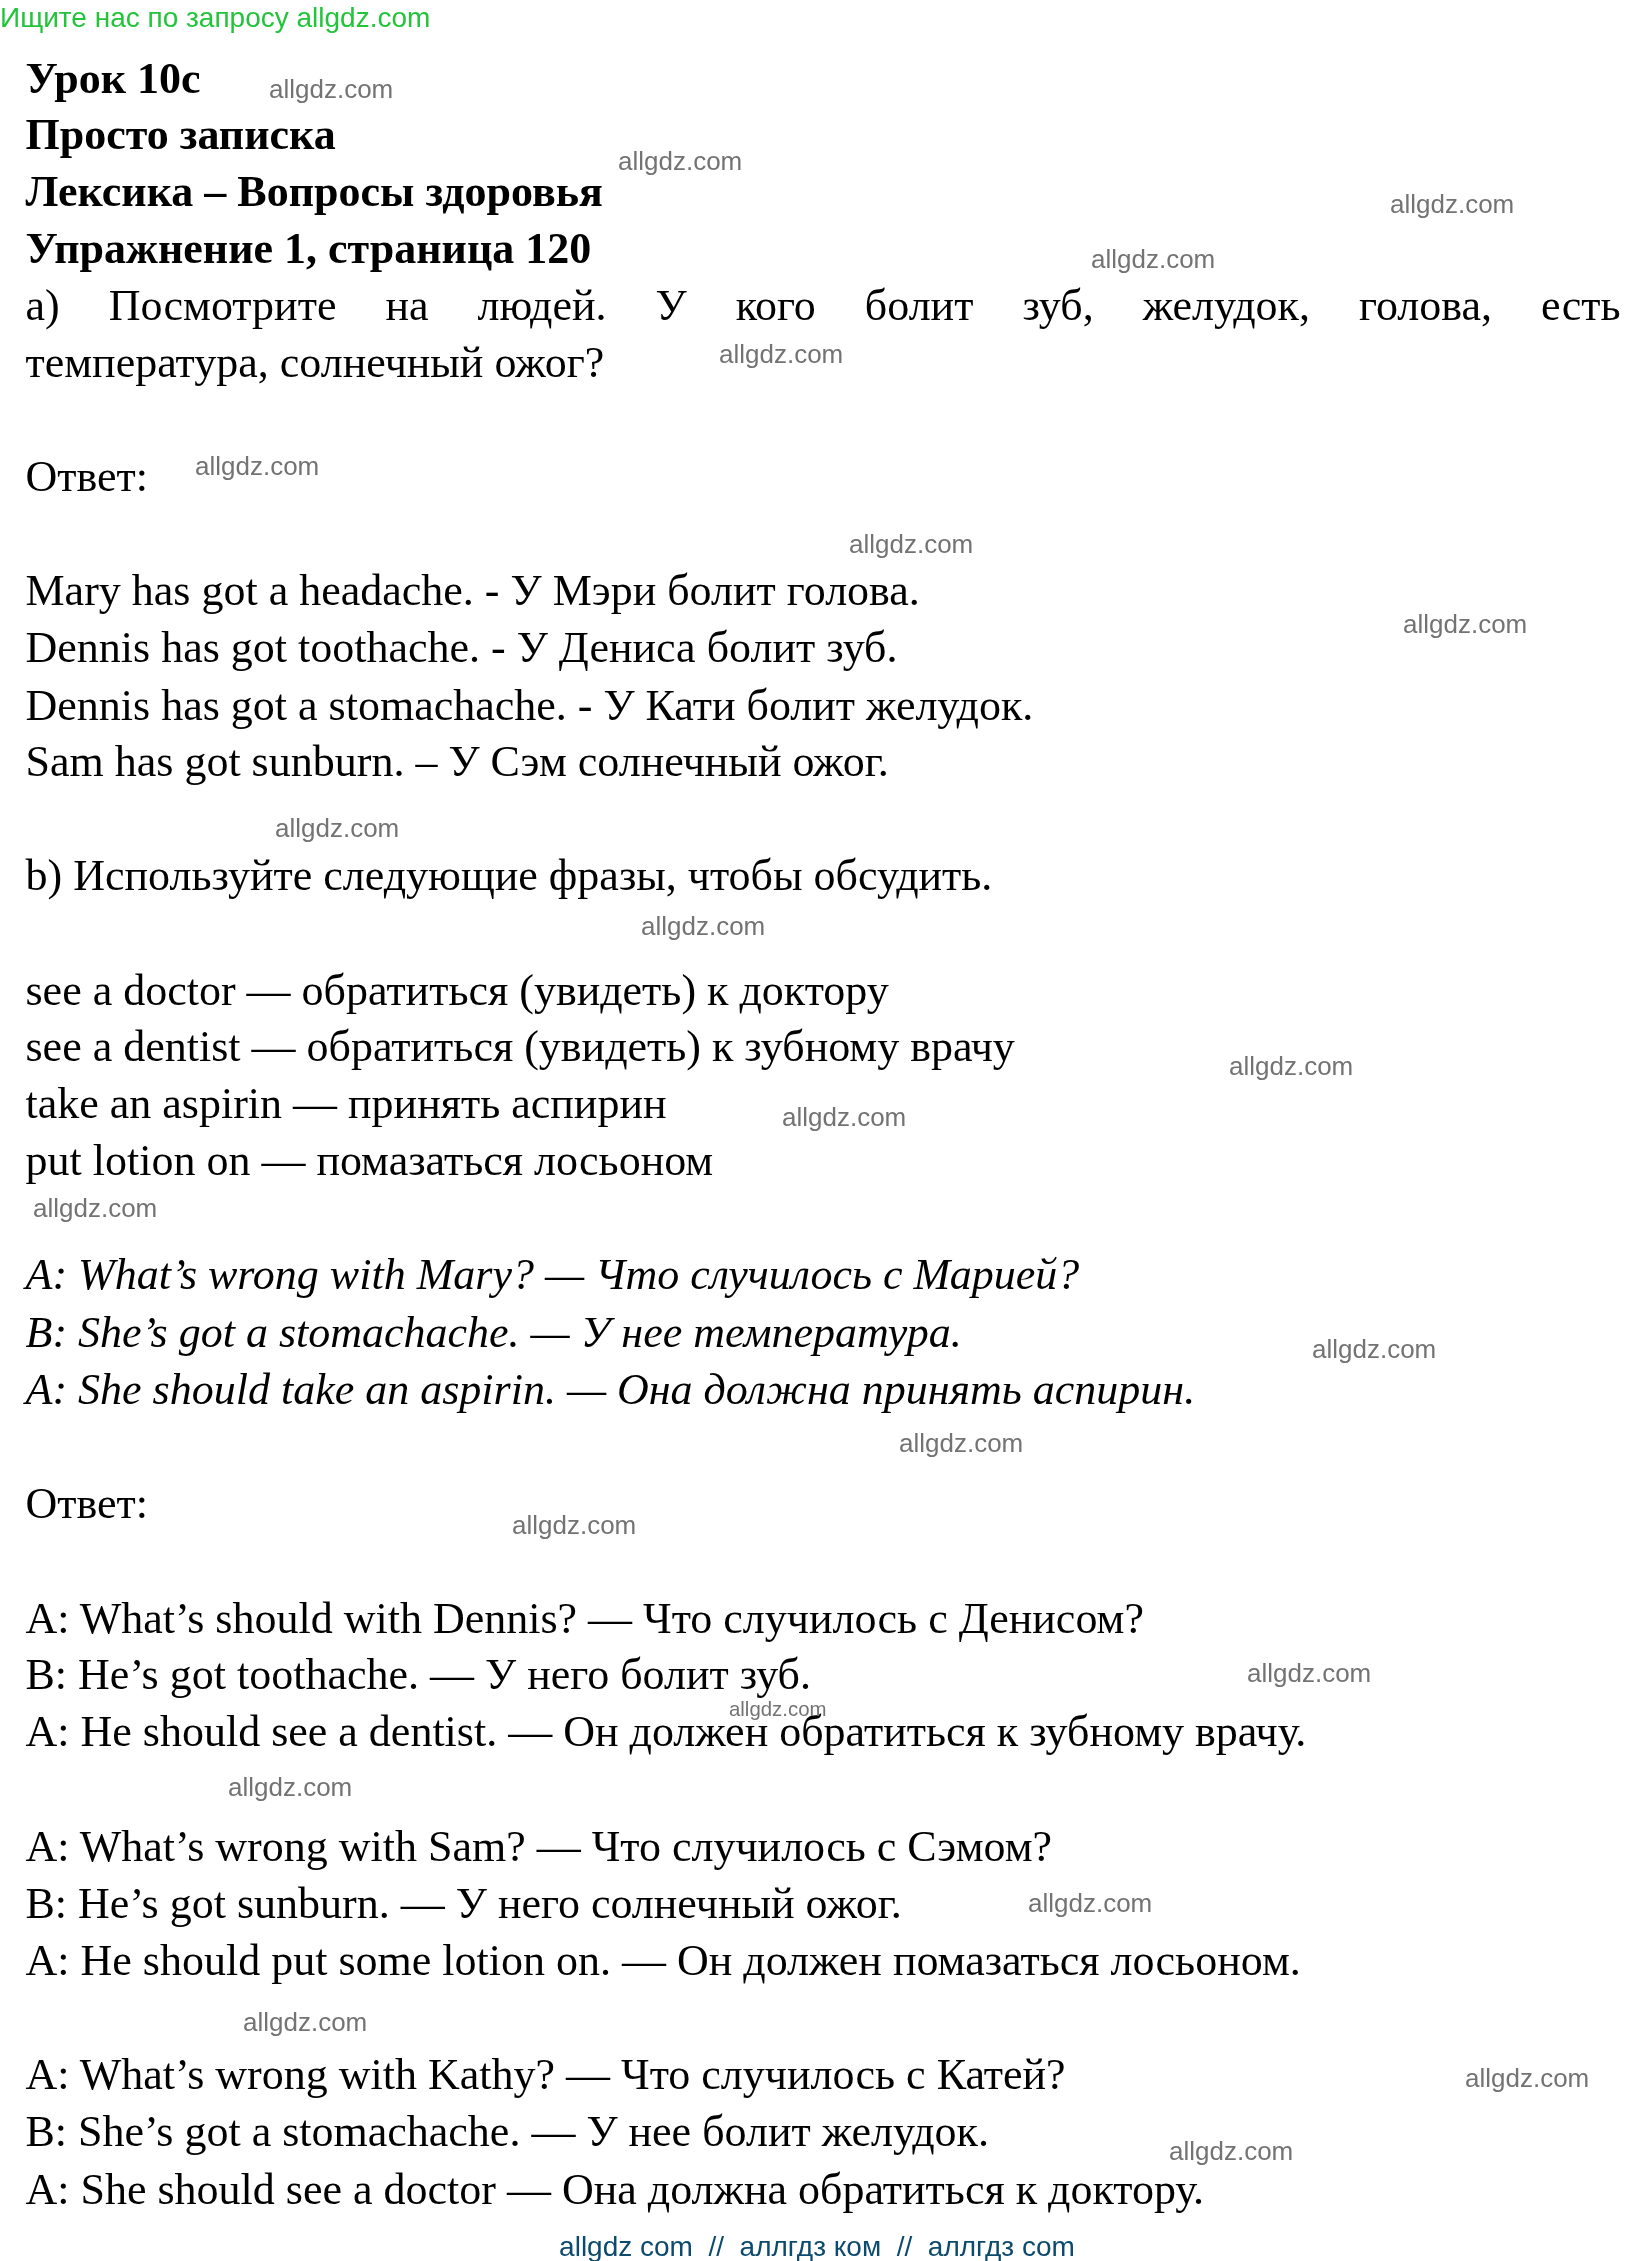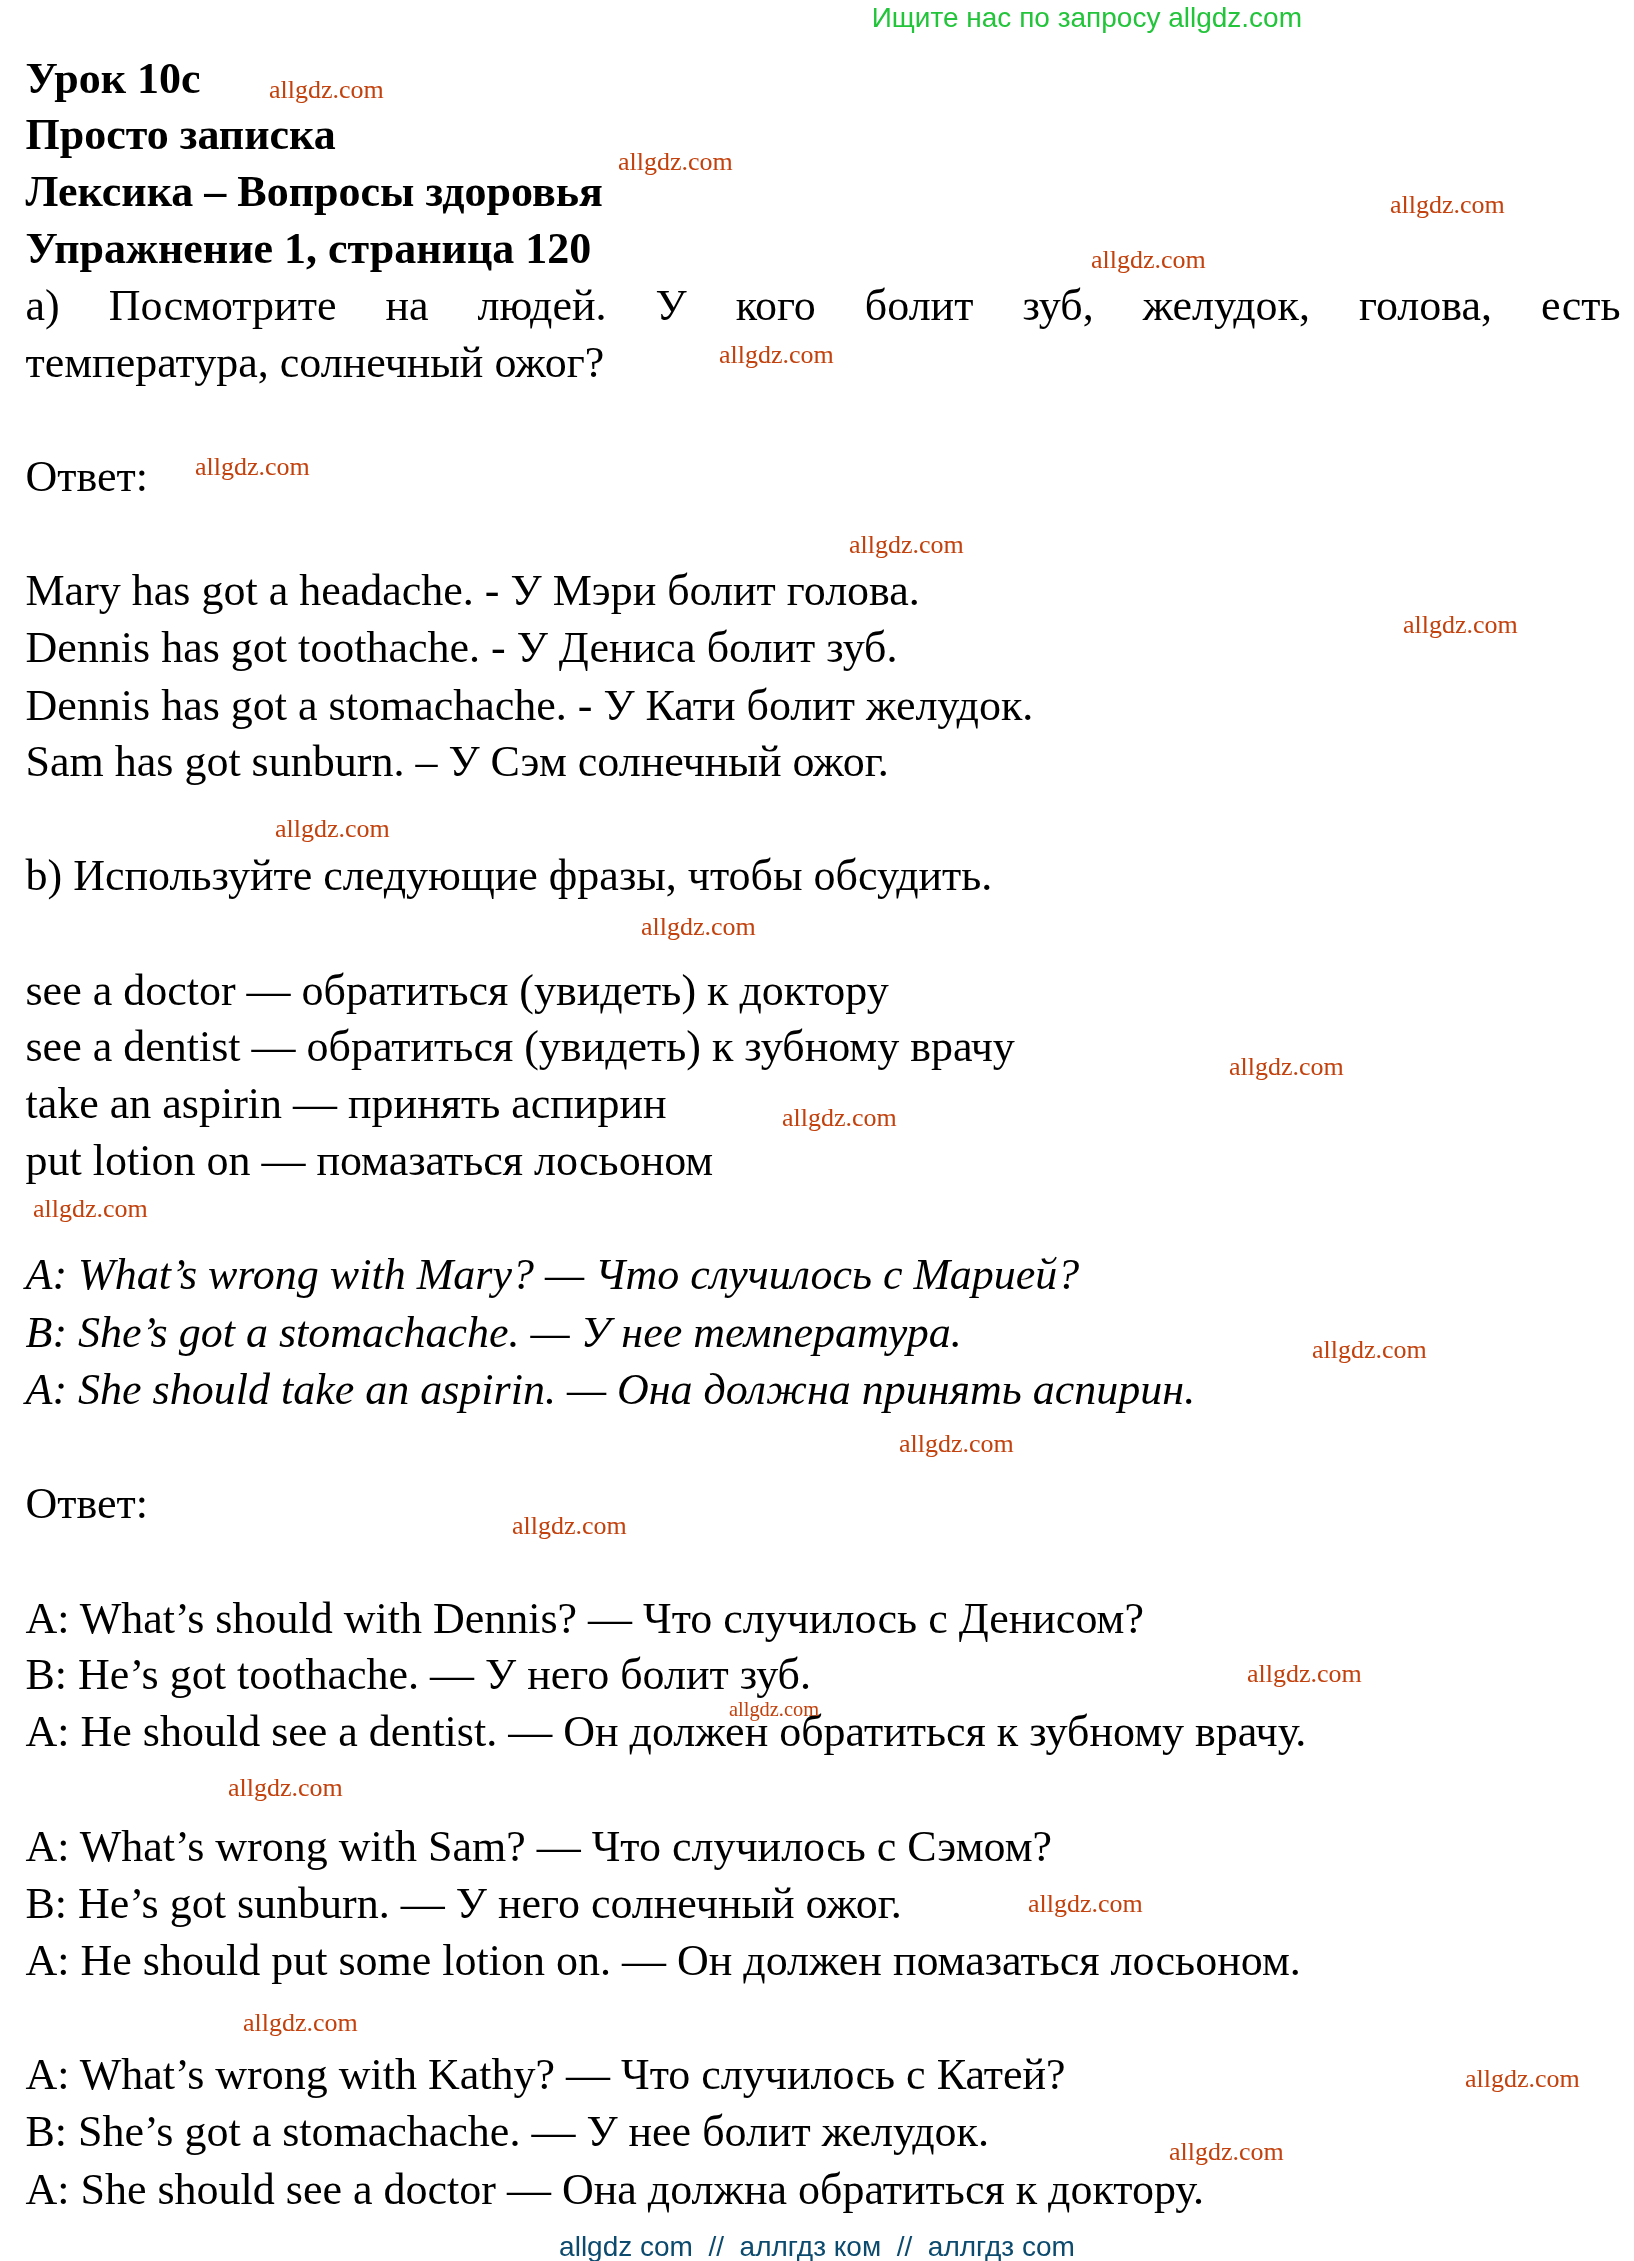--- a/index.html
+++ b/index.html
@@ -2,23 +2,23 @@
 <html style="font-size:13.6px"><head>
 <meta charset="utf-8">
 <style>
   html, body { margin:0; padding:0; background:#ffffff; }
   body { width:1634px; height:2261px; position:relative; overflow:hidden; }
   .line { position:absolute; left:25.5px; white-space:nowrap; color:#000;
           font-family:"Liberation Serif","DejaVu Serif",serif; font-size:44px; line-height:51px; }
   .line.h { font-weight:bold; }
   .line.i { font-style:italic; }
   .line.justify { width:1595px; text-align:justify; text-align-last:justify; white-space:normal; }
-  .wm { position:absolute; color:#c2410c; font-family:Liberation Serif, serif;
+  .wm { position:absolute; color:#737373; font-family:Liberation Sans, sans-serif;
         font-size:26px; line-height:29px; white-space:nowrap; }
-  .top-banner { position:absolute; top:0; left:0; width:1302px; text-align:right;
+  .top-banner { position:absolute; top:0; left:0; width:1302px; text-align:left;
         font-family:"Liberation Sans","DejaVu Sans",sans-serif; font-size:28px; line-height:36px; }
   .footer-banner { position:absolute; top:2230px; left:0; width:1634px; text-align:center;
         font-family:"Liberation Sans","DejaVu Sans",sans-serif; font-size:28px; line-height:34px; }
 </style>
 </head>
 <body>
 
 <div class="top-banner">
   <span id="banner-text" style="color: rgb(34, 196, 58);">Ищите нас по запросу allgdz.com</span>
 </div>

